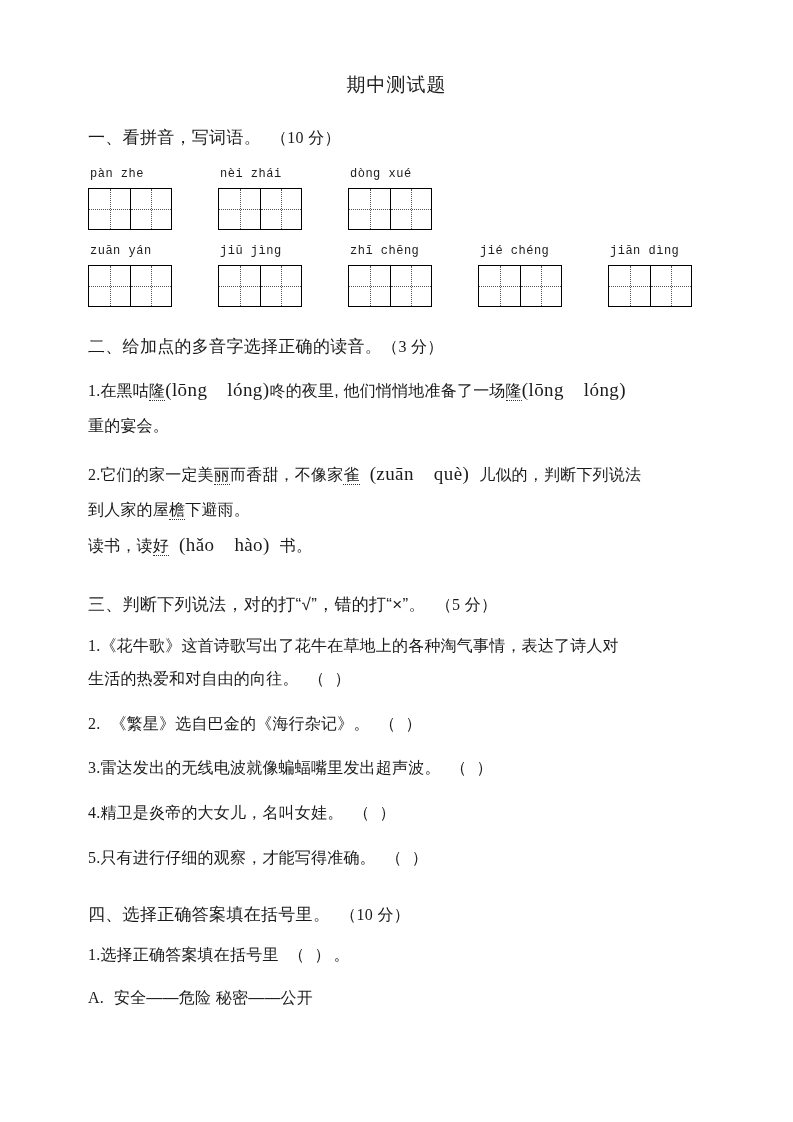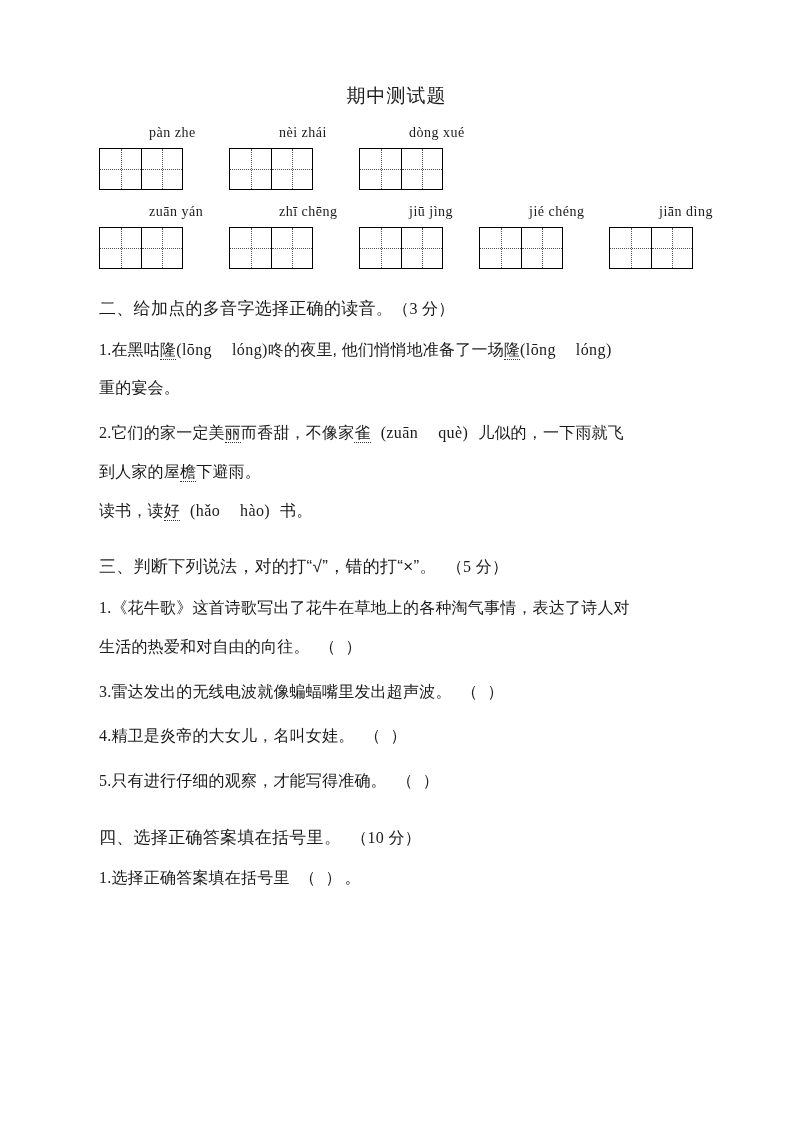--- a/index.html
+++ b/index.html
@@ -12,21 +12,21 @@
     height: 1122px;
     font-family: "Liberation Sans", "DejaVu Sans", sans-serif;
     color: #1a1a1a;
     overflow: hidden;
   }
   .page {
     position: relative;
     width: 793px;
     height: 1122px;
     box-sizing: border-box;
-    padding: 11px;
+    padding: 0;
   }
   .paper-title {
     text-align: center;
     font-size: 19px;
     font-weight: 400;
     letter-spacing: 1px;
     margin: 0;
     padding-top: 72px;
     font-family: "Liberation Sans", "DejaVu Sans", sans-serif;
   }
@@ -43,28 +43,28 @@
   .section-head .pts {
     font-family: "Liberation Serif", "DejaVu Serif", serif;
     font-size: 16px;
   }
   .q-line {
     font-size: 16px;
     line-height: 2.05;
     letter-spacing: 0.2px;
     margin-top: 12px;
   }
-  .q-line.tight { margin-top: 6px; }
+  .q-line.tight { margin-top: 0; }
   .qnum {
     font-family: "Liberation Serif", "DejaVu Serif", serif;
     font-size: 16px;
   }
   .py {
     font-family: "Liberation Serif", "DejaVu Serif", serif;
-    font-size: 16px;
+    font-size: 19px;
     letter-spacing: 0.4px;
   }
   .dotted {
     border-bottom: 1px dotted #333;
     padding-bottom: 1px;
   }
   .paren {
     font-family: "Liberation Serif", "DejaVu Serif", serif;
     letter-spacing: 3px;
   }
@@ -73,28 +73,27 @@
   .grid-row {
     display: flex;
     margin-top: 16px;
   }
   .grid-cellgroup {
     width: 104px;
     margin-right: 26px;
   }
   .grid-cellgroup:last-child { margin-right: 0; }
   .grid-pinyin {
-    font-family: Liberation Serif, serif;
-    font-size: 14px;
+    font-family: Liberation Mono, monospace;
+    font-size: 12px;
     letter-spacing: 0.5px;
     margin-bottom: 7px;
     white-space: nowrap;
     text-align: left;
     padding-left: 2px;
-    margin-left: 48px;
   }
   .tzg {
     display: flex;
     border: 1.6px solid #000;
     width: 84px;
     height: 42px;
     box-sizing: border-box;
   }
   .tzg .cell {
     position: relative;
@@ -140,20 +139,23 @@
 </style>
 </head>
 <body>
 
 <div class="page">
 
   <h1 class="paper-title">期中测试题</h1>
 
   <div class="body-area">
 
+    <div class="section-head">
+      <span>一、看拼音，写词语。</span><span class="gap-sm"></span><span class="pts">（10 分）</span>
+    </div>
 
     <div class="grid-row">
       <div class="grid-cellgroup">
         <div class="grid-pinyin">pàn zhe</div>
         <div class="tzg">
             <div class="cell"></div>
             <div class="cell"></div>
           </div>
       </div>
       <div class="grid-cellgroup">
@@ -174,34 +176,34 @@
 
     <div class="grid-row second-row">
       <div class="grid-cellgroup">
         <div class="grid-pinyin">zuān yán</div>
         <div class="tzg">
             <div class="cell"></div>
             <div class="cell"></div>
           </div>
       </div>
       <div class="grid-cellgroup">
+        <div class="grid-pinyin">jiū jìng</div>
+        <div class="tzg">
+            <div class="cell"></div>
+            <div class="cell"></div>
+          </div>
+      </div>
+      <div class="grid-cellgroup">
         <div class="grid-pinyin">zhī chēng</div>
         <div class="tzg">
             <div class="cell"></div>
             <div class="cell"></div>
           </div>
       </div>
       <div class="grid-cellgroup">
-        <div class="grid-pinyin">jiū jìng</div>
-        <div class="tzg">
-            <div class="cell"></div>
-            <div class="cell"></div>
-          </div>
-      </div>
-      <div class="grid-cellgroup">
         <div class="grid-pinyin">jié chéng</div>
         <div class="tzg">
             <div class="cell"></div>
             <div class="cell"></div>
           </div>
       </div>
       <div class="grid-cellgroup">
         <div class="grid-pinyin">jiān dìng</div>
         <div class="tzg">
             <div class="cell"></div>
@@ -215,41 +217,44 @@
     </div>
 
     <div class="q-line">
       <span class="qnum">1.</span><span>在黑咕</span><span class="dotted">隆</span><span class="py">(lōng</span><span class="gap-md"></span><span class="py">lóng)</span><span>咚的夜里, 他们悄悄地准备了一场</span><span class="dotted">隆</span><span class="py">(lōng</span><span class="gap-md"></span><span class="py">lóng)</span>
     </div>
     <div class="q-line tight">
       <span>重的宴会。</span>
     </div>
 
     <div class="q-line">
-      <span class="qnum">2.</span><span>它们的家一定美</span><span class="dotted">丽</span><span>而香甜，不像家</span><span class="dotted">雀</span><span class="gap-sm"></span><span class="py">(zuān</span><span class="gap-md"></span><span class="py">què)</span><span class="gap-sm"></span><span>儿似的，一下雨就飞</span>
+      <span class="qnum">2.</span><span>它们的家一定美</span><span class="dotted">丽</span><span>而香甜，不像家</span><span class="dotted">雀</span><span class="gap-sm"></span><span class="py">(zuān</span><span class="gap-md"></span><span class="py">què)</span><span class="gap-sm"></span><span>儿似的，判断下列说法</span>
     </div>
     <div class="q-line tight">
       <span>到人家的屋</span><span class="dotted">檐</span><span>下避雨。</span>
     </div>
 
     <div class="q-line tight">
       <span>读书，读</span><span class="dotted">好</span><span class="gap-sm"></span><span class="py">(hǎo</span><span class="gap-md"></span><span class="py">hào)</span><span class="gap-sm"></span><span>书。</span>
     </div>
 
     <div class="section-head">
       <span>三、判断下列说法，对的打“√”，错的打“×”。</span><span class="gap-sm"></span><span class="pts">（5 分）</span>
     </div>
 
     <div class="q-line">
       <span class="qnum">1.</span><span>《花牛歌》这首诗歌写出了花牛在草地上的各种淘气事情，表达了诗人对</span>
     </div>
     <div class="q-line tight">
       <span>生活的热爱和对自由的向往。</span><span class="gap-sm"></span><span class="paren">（     ）</span>
     </div>
 
+    <div class="q-line">
+      <span class="qnum">2.</span><span class="gap-sm"></span><span>《繁星》选自巴金的《海行杂记》。</span><span class="gap-sm"></span><span class="paren">（     ）</span>
+    </div>
 
     <div class="q-line">
       <span class="qnum">3.</span><span>雷达发出的无线电波就像蝙蝠嘴里发出超声波。</span><span class="gap-sm"></span><span class="paren">（     ）</span>
     </div>
 
     <div class="q-line">
       <span class="qnum">4.</span><span>精卫是炎帝的大女儿，名叫女娃。</span><span class="gap-sm"></span><span class="paren">（     ）</span>
     </div>
 
     <div class="q-line">
@@ -257,15 +262,18 @@
     </div>
 
     <div class="section-head">
       <span>四、选择正确答案填在括号里。</span><span class="gap-sm"></span><span class="pts">（10 分）</span>
     </div>
 
     <div class="q-line">
       <span class="qnum">1.</span><span>选择正确答案填在括号里</span><span class="gap-sm"></span><span class="paren">（     ）</span><span>。</span>
     </div>
 
+    <div class="opt-line">
+      <span class="opt-letter">A.</span><span class="gap-sm"></span><span>安全——危险 秘密——公开</span>
+    </div>
 
   </div>
 </div>
 
 </body></html>

